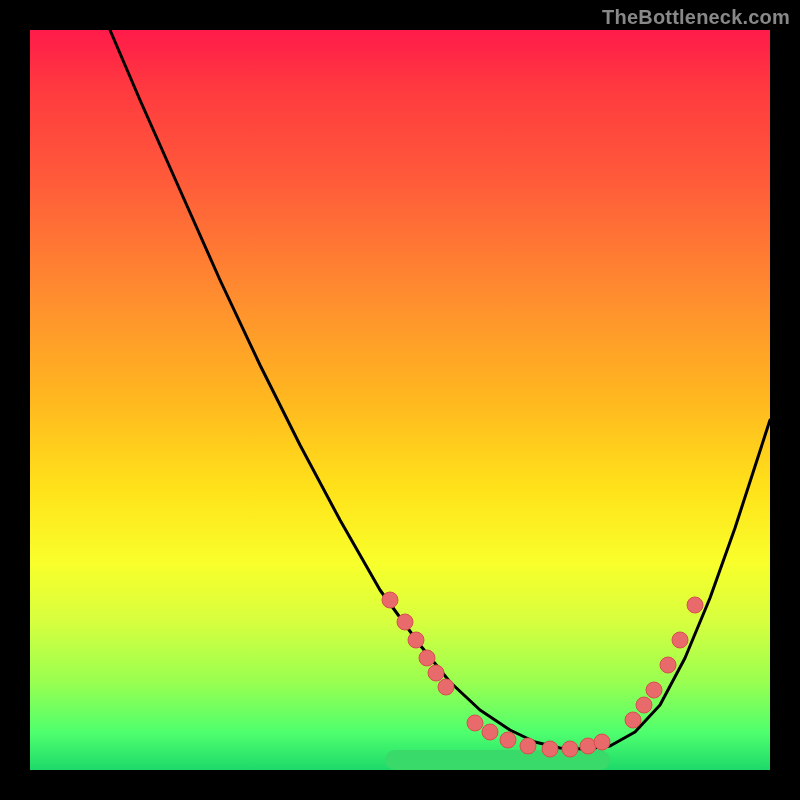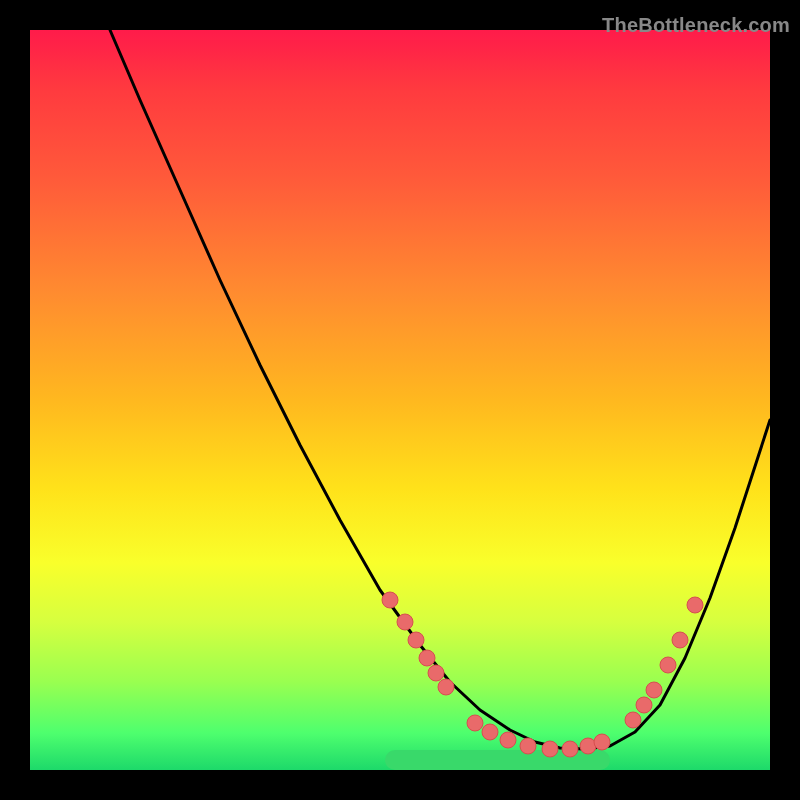--- a/index.html
+++ b/index.html
@@ -49,21 +49,20 @@
   }
   .watermark {
     position: absolute;
     top: 6px;
     right: 10px;
     color: #888;
     font-size: 20px;
     font-weight: 600;
     letter-spacing: 0.2px;
     user-select: none;
-    margin-top: 8px;
   }
 </style>
 </head>
 <body>
 
 <div class="stage">
 
   <div class="plot-area">
     <svg class="overlay" viewBox="0 0 740 740">
       <rect id="hband" fill="#39d96a" x="355" y="720" width="225" height="20" rx="10"></rect>

